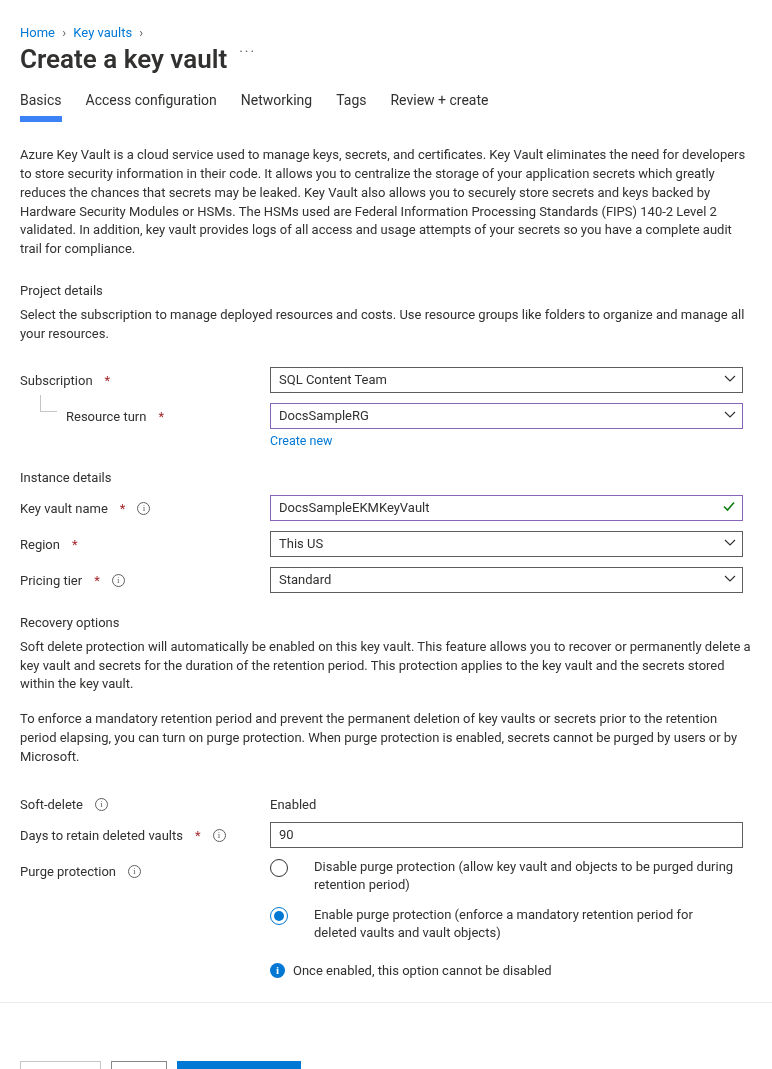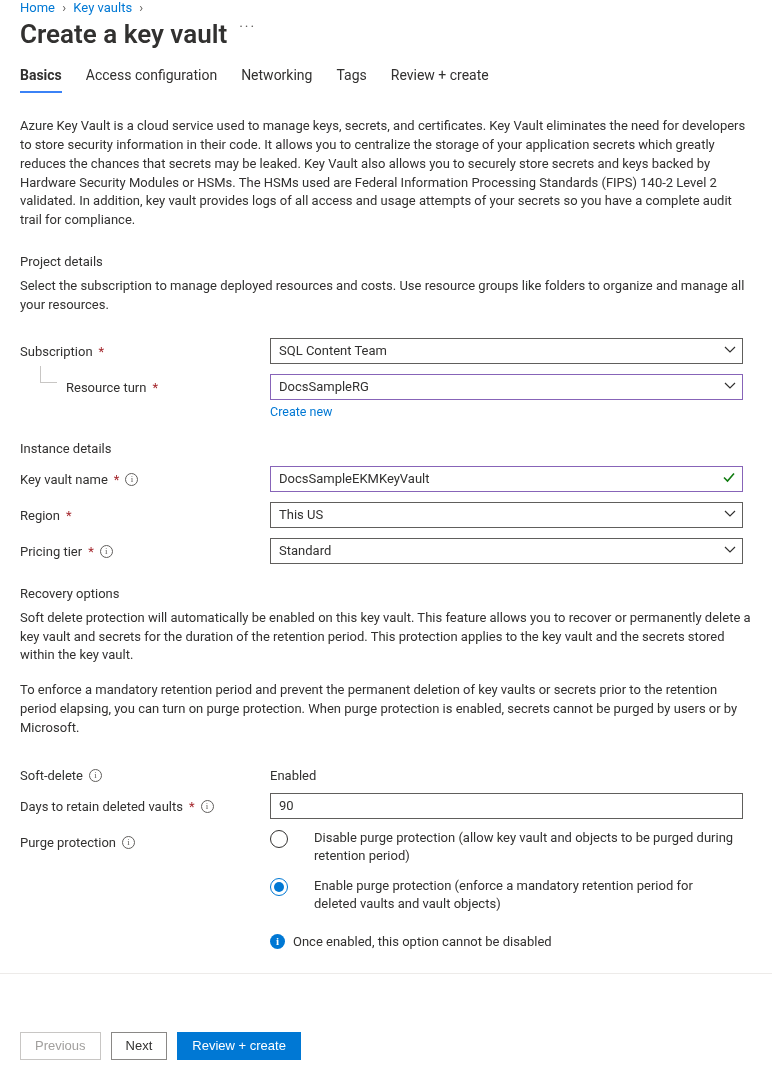--- a/index.html
+++ b/index.html
@@ -4,44 +4,44 @@
 <style>
   * { box-sizing: border-box; }
   body {
     margin: 0;
     font-family: "Segoe UI", -apple-system, BlinkMacSystemFont, Roboto, sans-serif;
     font-size: 13px;
     color: #323130;
     background: #fff;
     width: 772px;
   }
-  .content { padding: 0 20px 0 20px; }
+  .content { padding: 25px 20px 0 20px; }
 
   
   .breadcrumb { font-size: 13px; margin-bottom: 4px; }
   .breadcrumb a { color: #0078d4; text-decoration: none; cursor: pointer; }
   .breadcrumb .sep { color: #605e5c; padding: 0 4px; }
 
   
   .title-row { display: flex; align-items: flex-start; gap: 12px; margin-bottom: 18px; }
   h1 { font-size: 26px; font-weight: 600; margin: 0; }
   .more { color: #605e5c; letter-spacing: 2px; font-size: 14px; cursor: pointer; }
 
   
   .tabs { display: flex; gap: 24px; border-bottom: none; margin-bottom: 24px; }
   .tab { padding: 0 0 8px 0; font-size: 14px; color: #323130; cursor: pointer; }
-  .tab.active { border-bottom: 2px solid #3b82f6; font-weight: 700; }
+  .tab.active { border-bottom: 6px solid #3b82f6; font-weight: 400; }
 
   
   .para { font-size: 13px; line-height: 1.45; margin-bottom: 24px; }
   .section-head { font-size: 13px; margin-bottom: 8px; }
 
   
   .row { display: flex; align-items: flex-start; margin-bottom: 10px; }
-  .row .label { width: 250px; padding-top: 6px; font-size: 13px; display:flex; align-items:center; gap:6px;}
+  .row .label { width: 250px; padding-top: 6px; font-size: 13px; display:flex; align-items:center; gap:12px;}
   .row .label.indent { padding-left: 46px; position: relative; }
   .row .label.indent::before {
     content:""; position:absolute; left:20px; top:-8px; width:16px; height:16px;
     border-left:1px solid #c8c6c4; border-bottom:1px solid #c8c6c4;
   }
   .req { color: #a4262c; }
   .info-icon {
     display:inline-flex; width:13px; height:13px; border:1px solid #605e5c; border-radius:50%;
     align-items:center; justify-content:center; font-size:9px; color:#605e5c; font-family:Georgia,serif;
     cursor:default;

